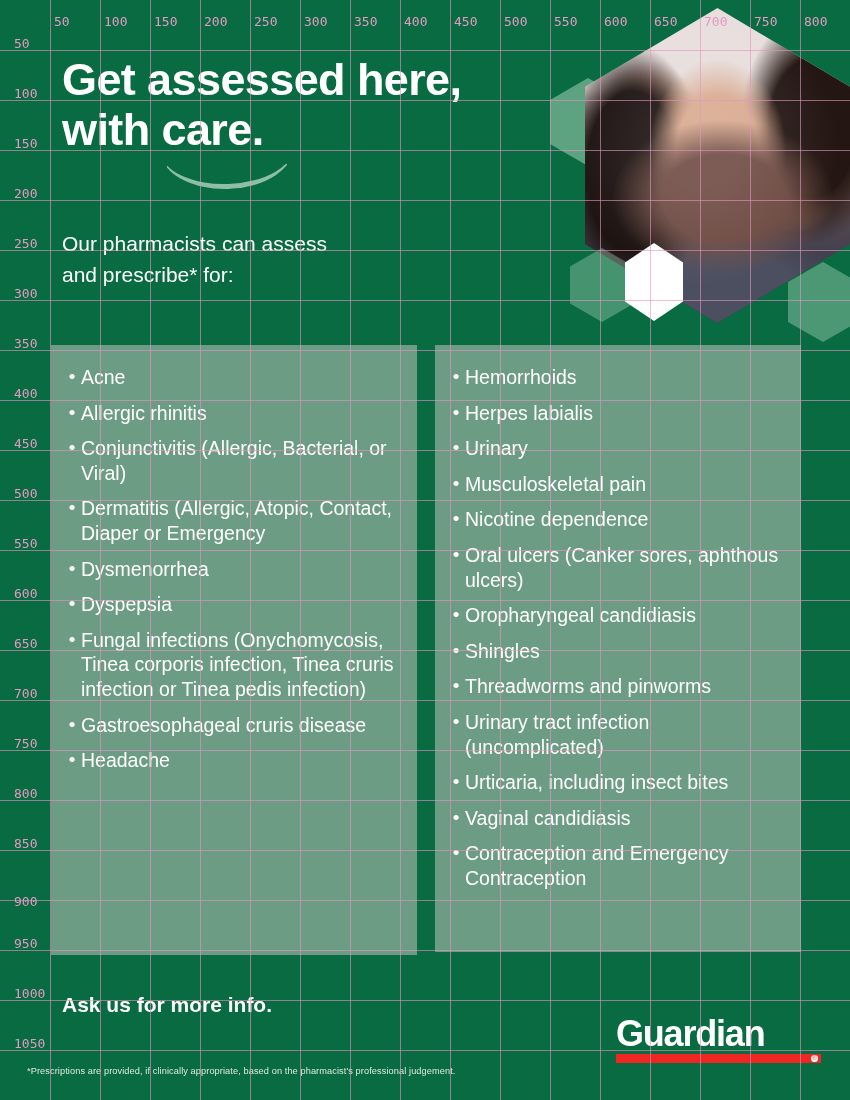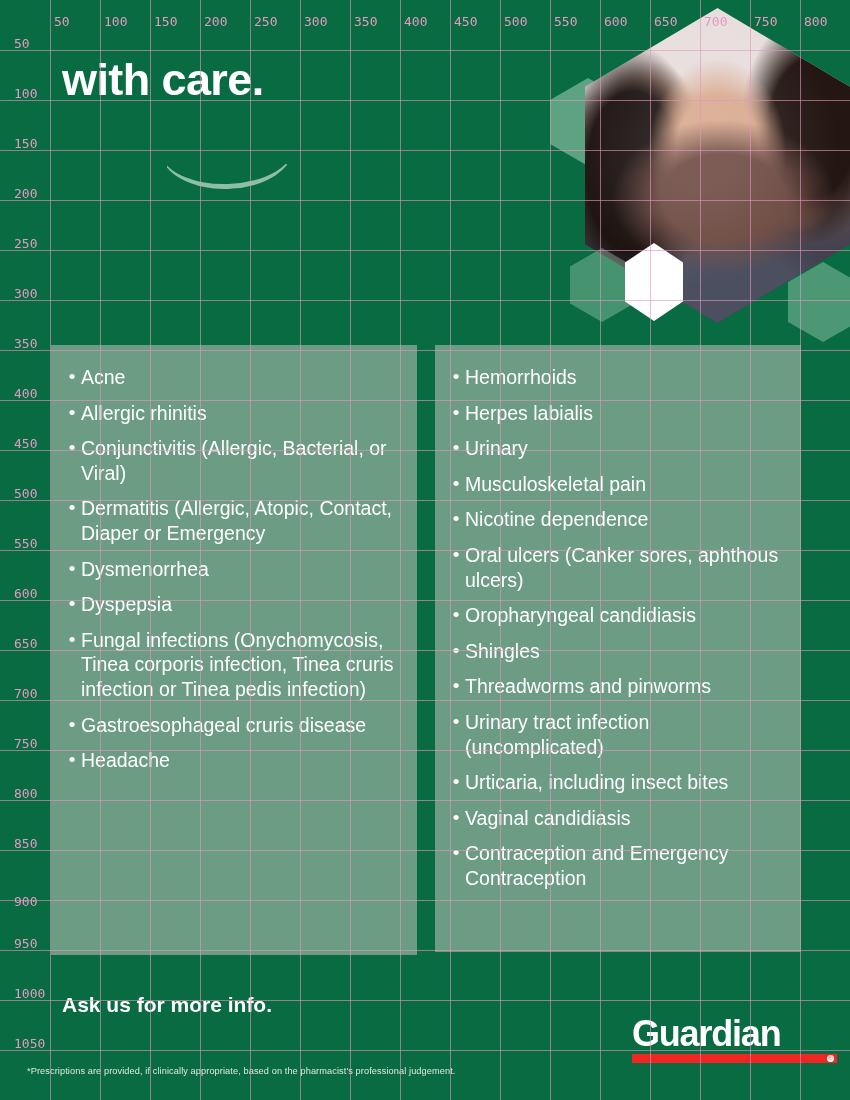--- a/index.html
+++ b/index.html
@@ -77,21 +77,21 @@
     margin-bottom:11px;
   }
   .bullet { flex:0 0 18px; text-align:center; font-size:19px; line-height:24.6px; }
   .li-text { flex:1 1 auto; }
 
   
   .ask {
     position:absolute; left:62px; top:993px;
     font-size:21px; font-weight:bold; color:#ffffff;
   }
-  .logo { position:absolute; left:632px; top:1015px; width:215px; }
+  .logo { position:absolute; left:616px; top:1015px; width:215px; }
   .logo-word {
     font-size:36px; font-weight:bold; color:#ffffff;
     letter-spacing:-1.2px; line-height:38px;
   }
   .logo-bar { position:relative; height:9px; background:#ee2722; width:205px; margin-top:1px; }
   .logo-reg {
     position:absolute; right:3px; top:1px;
     width:7px; height:7px; border-radius:50%;
     background:#ffffff; color:#ee2722; font-size:6px; line-height:7px; text-align:center;
   }
@@ -120,24 +120,29 @@
 
   <div class="hex-art">
     <div class="hex-deco hex-a"></div>
     <div class="hexmask photo-hex"></div>
     <div class="hex-deco hex-b"></div>
     <div class="hex-deco hex-c"></div>
     <div class="hex-deco hex-white"></div>
   </div>
 
   <div class="headline">
+    <div>Get assessed here,</div>
     <div>with care.</div>
   </div>
   <div class="swoosh"></div>
 
+  <div class="subhead">
+    <div>Our pharmacists can assess</div>
+    <div>and prescribe* for:</div>
+  </div>
 
   <div class="card card-left">
     <div class="list" id="list-left">
         <div class="li">
           <span class="bullet">•</span>
           <span class="li-text">Acne</span>
         </div>
         <div class="li">
           <span class="bullet">•</span>
           <span class="li-text">Allergic rhinitis</span>

